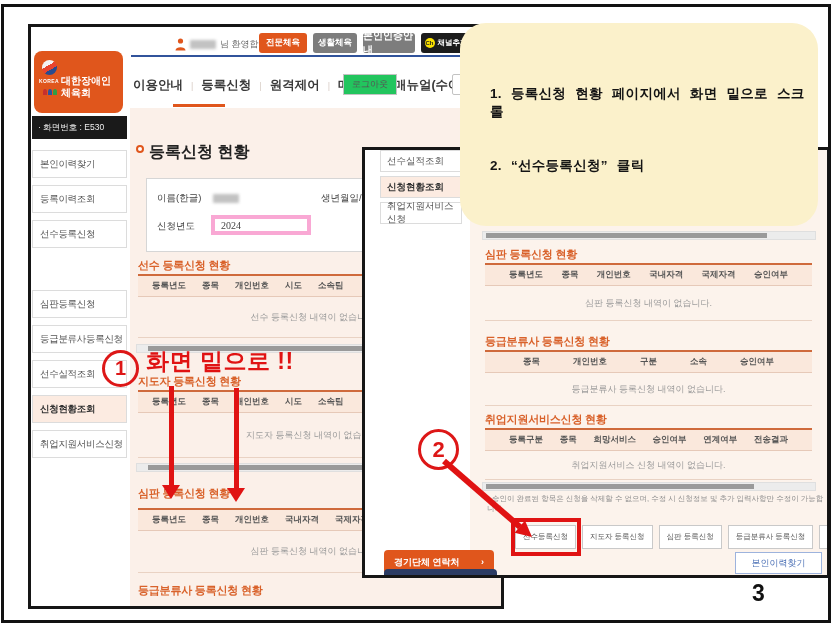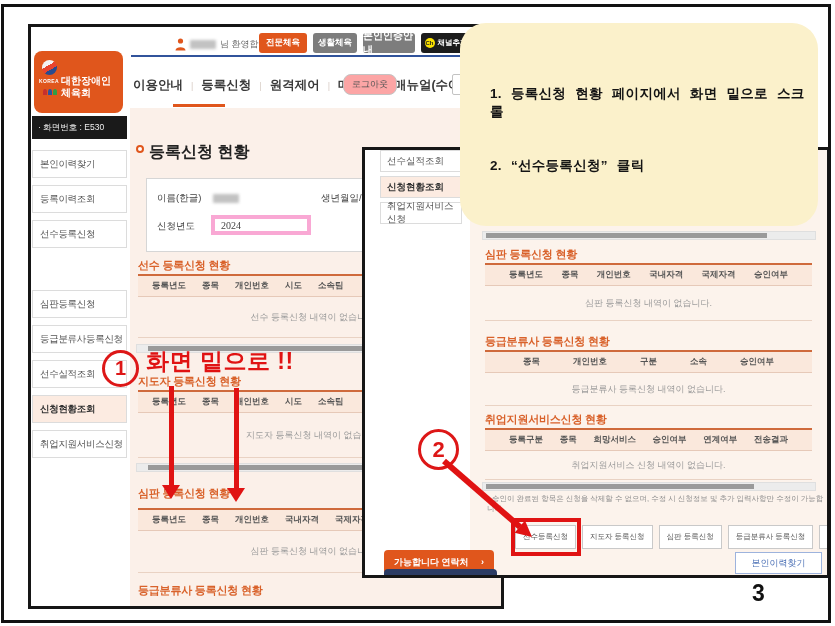--- a/index.html
+++ b/index.html
@@ -29,22 +29,22 @@
   .emblem { position:absolute; left:8px; top:9px; width:15px; height:15px; border-radius:50%;
             background:linear-gradient(150deg,#f3f3f3 0 38%,#e8442e 38% 62%,#274b8d 62% 100%); }
   .logo-kr { position:absolute; left:5px; top:27px; font-size:5px; font-weight:700; letter-spacing:.4px; }
   .agitos { position:absolute; left:9px; top:38px; display:flex; gap:1px; }
   .agitos i { width:4px; height:6px; border-radius:50% 50% 0 0; }
   .logo-org { position:absolute; left:27px; top:24px; width:58px; font-size:10px; font-weight:700; line-height:1.15; }
   .bw-nav { position:absolute; left:102px; top:50px; display:flex; align-items:center; gap:8px;
             font-size:12.5px; font-weight:700; color:#3a3a3a; }
   .bw-nav .sep { color:#d8cdc6; font-size:9px; font-weight:400; }
   .nav-underline { position:absolute; left:142px; top:77px; width:52px; height:3px; background:#e0561c; }
-  .logout-btn { position:absolute; left:312px; top:47px; width:54px; height:21px; background:#fca5a5; border:1px solid #c3c3c3;
-                border-radius:8px; font-size:9px; color:#555; display:flex; align-items:center; justify-content:center; cursor:pointer; }
+  .logout-btn { position:absolute; left:312px; top:47px; width:54px; height:21px; background:#22c55e; border:1px solid #c3c3c3;
+                border-radius:0; font-size:9px; color:#555; display:flex; align-items:center; justify-content:center; cursor:pointer; }
   .partial-btn { position:absolute; left:421px; top:47px; width:55px; height:21px; background:#fff; border:1px solid #c3c3c3; border-radius:2px; }
   .partial-dark { position:absolute; left:436px; top:6px; width:30px; height:20px; background:#2a1e1e; border-radius:3px; }
 
   
   .screen-no { position:absolute; left:1px; top:89px; width:95px; height:23px; background:#1a1a1a; color:#eee;
                font-size:8.5px; display:flex; align-items:center; padding-left:6px; }
   .side-item { position:absolute; left:1px; width:95px; height:28px; background:#fff; border:1px solid #dcdcdc;
                font-size:9.5px; letter-spacing:-.3px; color:#555; display:flex; align-items:center; padding-left:7px; cursor:pointer; }
   .side-item.active { background:#fcebe1; color:#333; font-weight:700; }
 
@@ -276,21 +276,21 @@
         <div class="act-btn">선수등록신청</div>
         <div class="act-btn">지도자 등록신청</div>
         <div class="act-btn">심판 등록신청</div>
         <div class="act-btn">등급분류사 등록신청</div>
         <div class="act-btn">취업지원서비스 신청</div>
       </div>
       <div class="find-btn">본인이력찾기</div>
     </div>
 
     <div class="contact-btn">
-      <span>가능합니다 연락처</span>
+      <span>경기단체 연락처</span>
       <span>›</span>
     </div>
     <div class="navy-partial"></div>
   </div>
 
   <div class="callout">
     <div class="step" style="top:62px;">1.  등록신청 현황 페이지에서 화면 밑으로 스크롤</div>
     <div class="step" style="top:134px;">2.  “선수등록신청”  클릭</div>
   </div>
 

